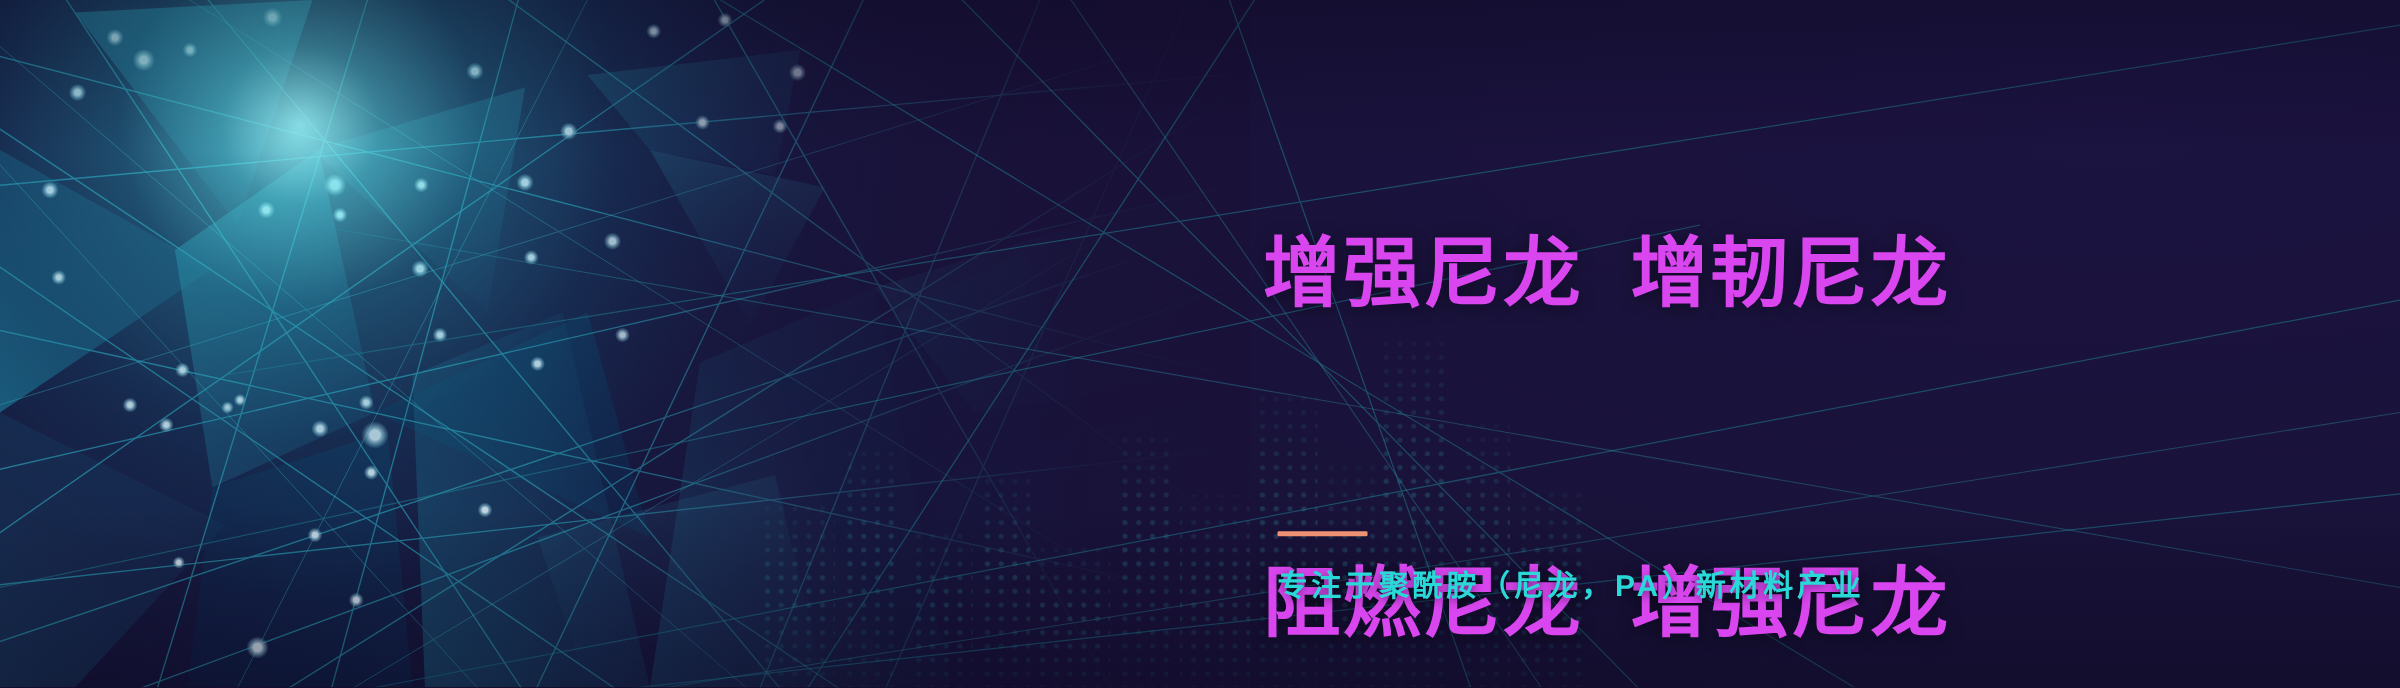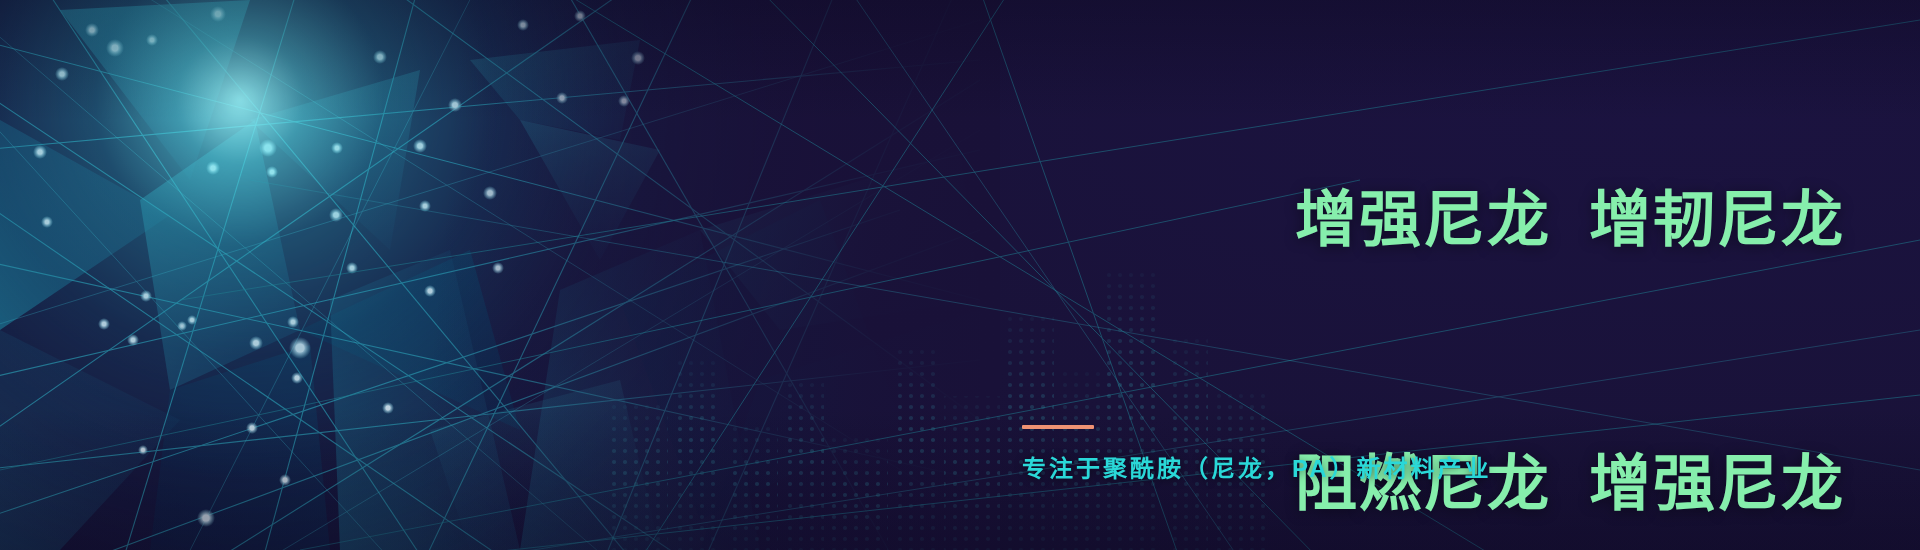--- a/index.html
+++ b/index.html
@@ -76,28 +76,27 @@
   }
 
   
   .content {
     position: absolute;
     left: 895px;
     top: 88px;
     width: 950px;
   }
   .headline {
-    color: #86efac;
+    color: #d946ef;
     font-size: 62px;
     font-weight: 700;
     letter-spacing: 2px;
     line-height: 1.42;
     white-space: pre;
     text-shadow: 0 2px 14px rgba(0,0,0,0.45);
-    text-align: right;
   }
   .headline .gap { display: inline-block; width: 38px; }
 
   .tagline-block {
     position: absolute;
     left: 1022px;
     top: 425px;
   }
   .accent-rule {
     width: 72px;

